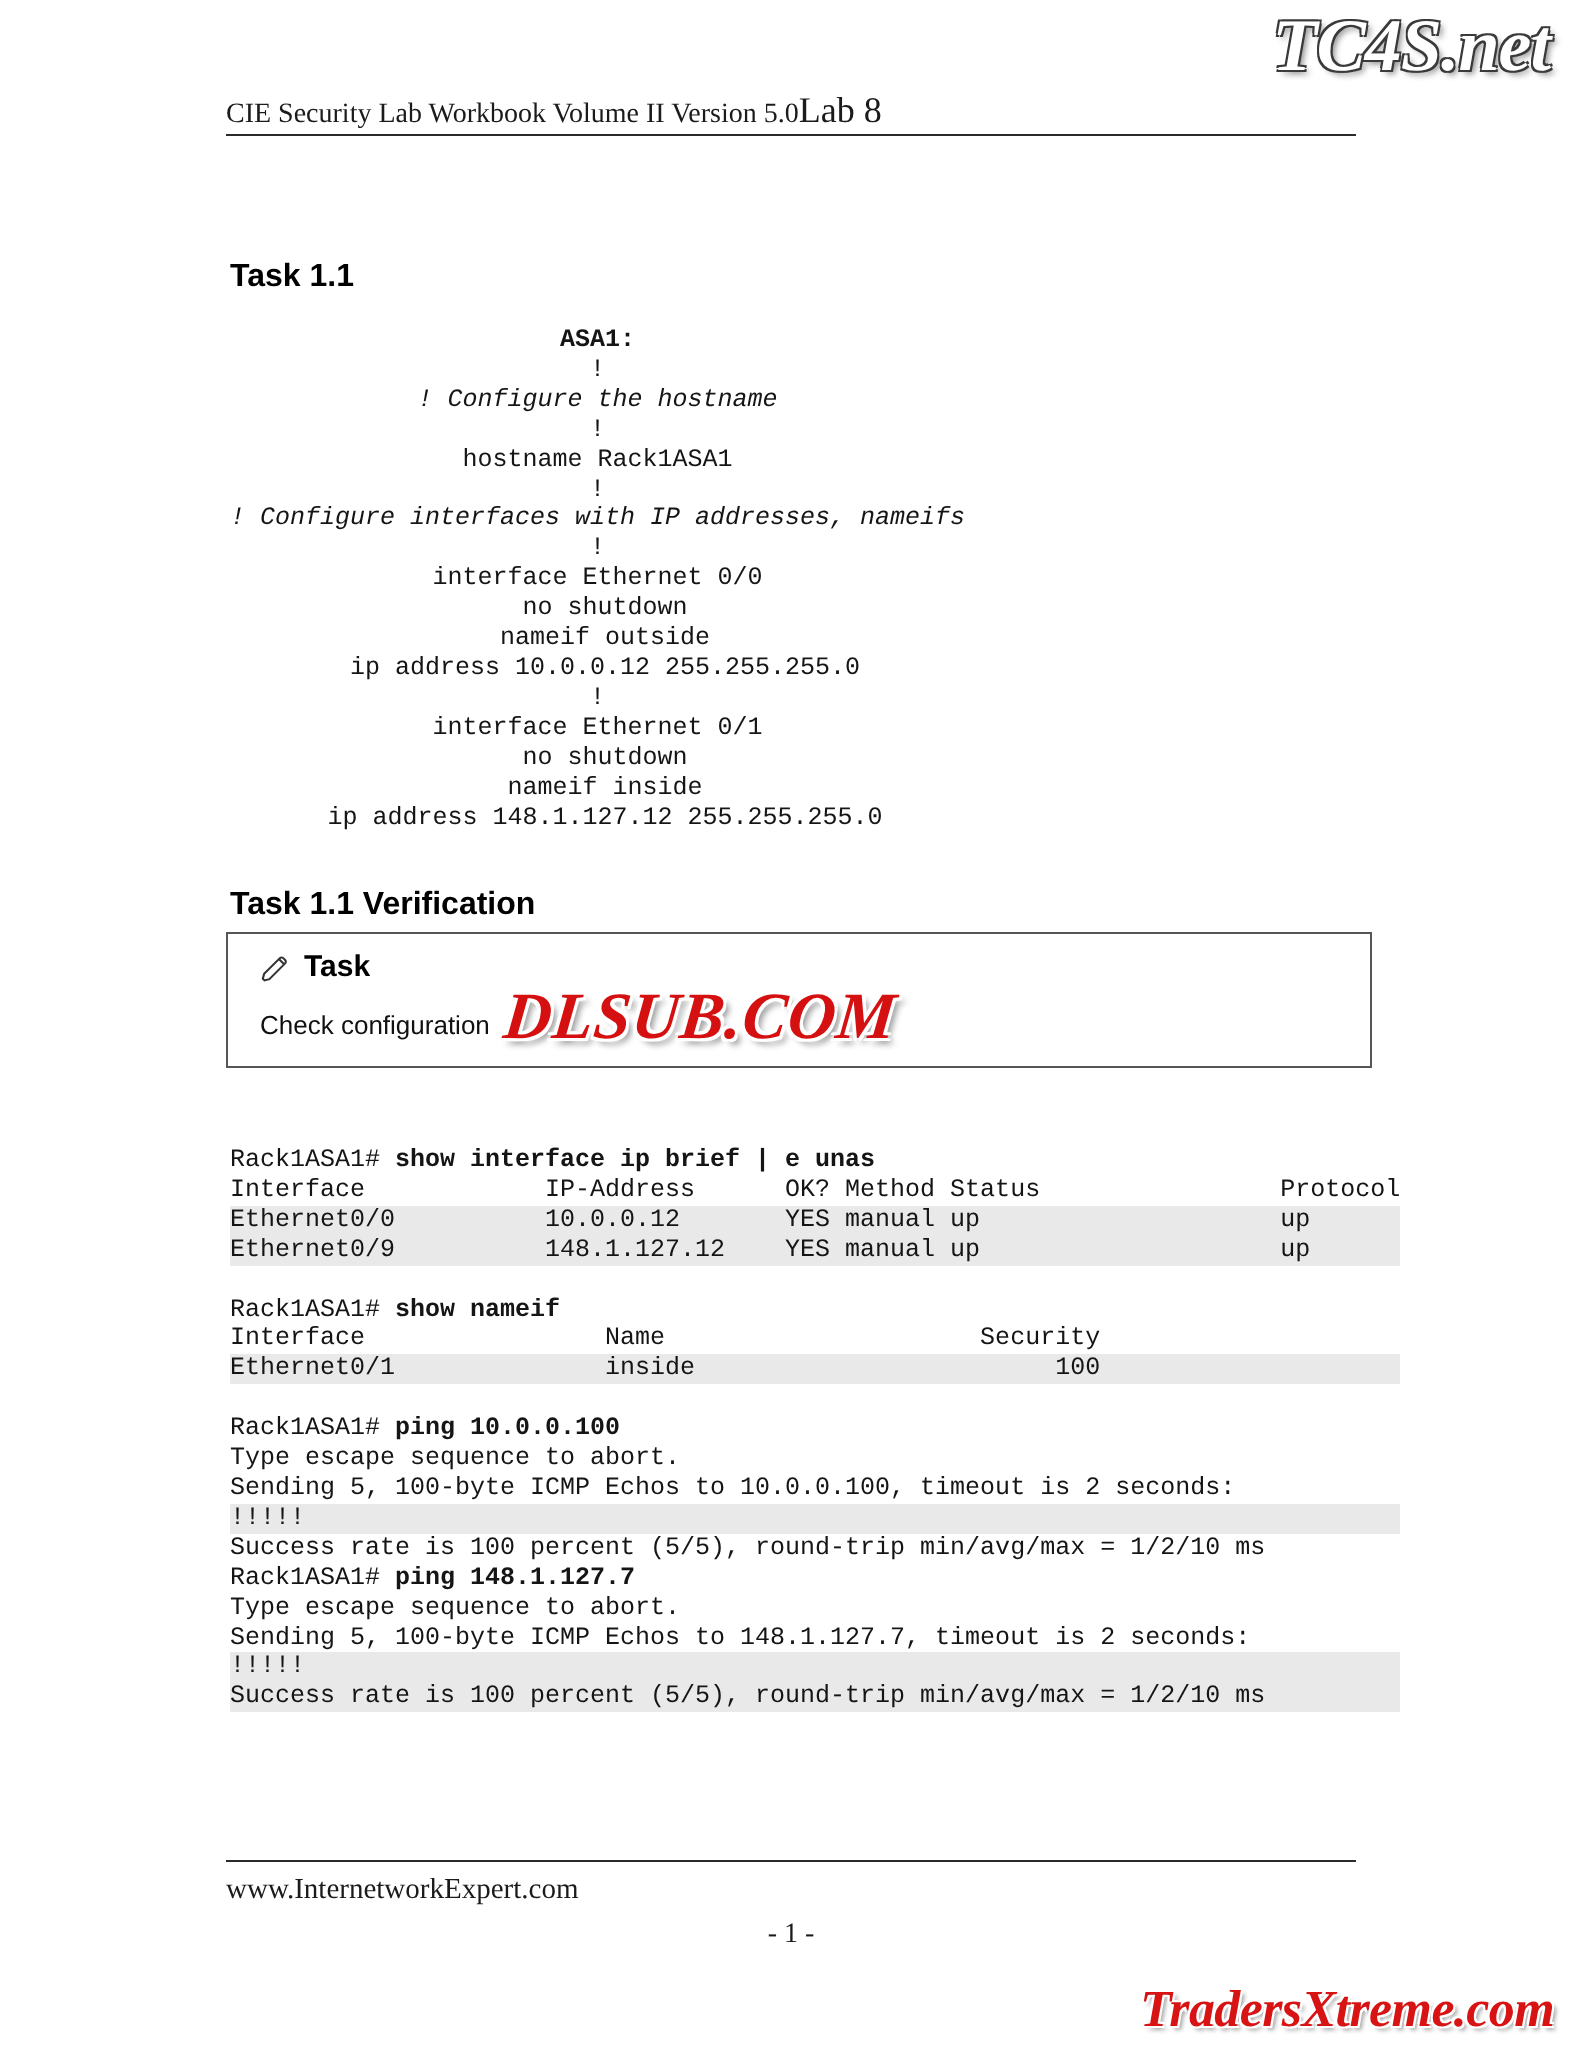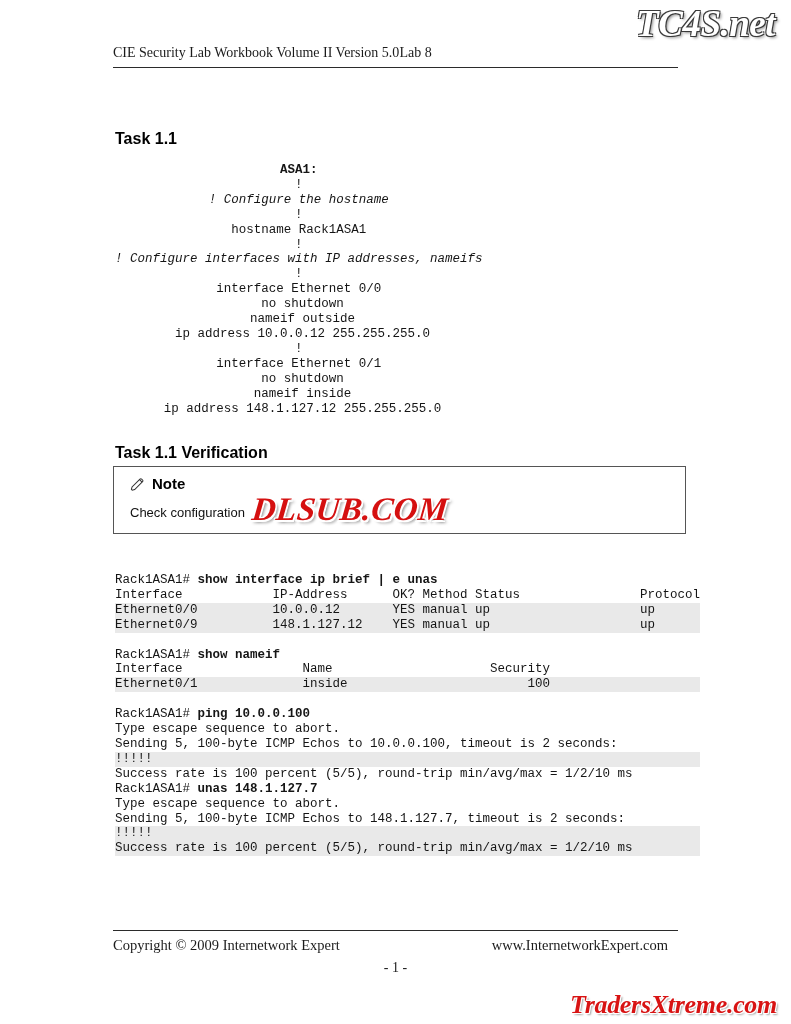--- a/index.html
+++ b/index.html
@@ -85,21 +85,21 @@
     padding-bottom: 3px;
   }
   .header-rule {
     position: absolute;
     left: 113px;
     top: 67px;
     width: 565px;
     border-bottom: 1px solid #2b2b2b;
   }
   .header-title { font-size: 14px; }
-  .header-lab { font-size: 14px; }
+  .header-lab { font-size: 18px; }
 
   
   .h-task {
     position: absolute;
     font-family: "Liberation Sans", sans-serif;
     font-weight: bold;
     font-size: 16px;
     color: #000;
   }
   #task11 { left: 115px; top: 130px; }
@@ -230,21 +230,21 @@
   <div class="h-task" id="task11ver">Task 1.1 Verification</div>
 
   <div class="note-box">
     <div class="note-head">
       <span class="pencil-icon">
         <svg width="15" height="15" viewBox="0 0 16 16" aria-hidden="true">
           <path d="M1.5 13.2 L2.2 10.6 L10.6 2.2 C11.1 1.7 11.9 1.7 12.4 2.2 L13.4 3.2 C13.9 3.7 13.9 4.5 13.4 5.0 L5.0 13.4 L2.4 14.1 Z" fill="none" stroke="#333" stroke-width="1.1"></path>
           <path d="M10.2 2.8 L12.9 5.5" stroke="#333" stroke-width="1.1" fill="none"></path>
         </svg>
       </span>
-      <span>Note</span>
+      <span>Task</span>
     </div>
     <div class="note-text">Check configuration</div>
   </div>
 
   <div class="wm-mid">DLSUB.COM</div>
 
   <div id="output-block">
       <div class="out-line"><span>Rack1ASA1# </span><b>show interface ip brief | e unas</b></div>
       <div class="out-line">Interface            IP-Address      OK? Method Status                Protocol</div>
       <div class="out-line shaded">Ethernet0/0          10.0.0.12       YES manual up                    up</div>
@@ -252,29 +252,28 @@
       <div class="out-line">&nbsp;</div>
       <div class="out-line"><span>Rack1ASA1# </span><b>show nameif</b></div>
       <div class="out-line">Interface                Name                     Security</div>
       <div class="out-line shaded">Ethernet0/1              inside                        100</div>
       <div class="out-line">&nbsp;</div>
       <div class="out-line"><span>Rack1ASA1# </span><b>ping 10.0.0.100</b></div>
       <div class="out-line">Type escape sequence to abort.</div>
       <div class="out-line">Sending 5, 100-byte ICMP Echos to 10.0.0.100, timeout is 2 seconds:</div>
       <div class="out-line shaded">!!!!!</div>
       <div class="out-line">Success rate is 100 percent (5/5), round-trip min/avg/max = 1/2/10 ms</div>
-      <div class="out-line"><span>Rack1ASA1# </span><b>unas 148.1.127.7</b></div>
+      <div class="out-line"><span>Rack1ASA1# </span><b>ping 148.1.127.7</b></div>
       <div class="out-line">Type escape sequence to abort.</div>
       <div class="out-line">Sending 5, 100-byte ICMP Echos to 148.1.127.7, timeout is 2 seconds:</div>
       <div class="out-line shaded">!!!!!</div>
       <div class="out-line shaded">Success rate is 100 percent (5/5), round-trip min/avg/max = 1/2/10 ms</div>
     </div>
 
   <div class="footer-rule"></div>
   <div class="footer">
-    <span>Copyright © 2009 Internetwork Expert</span>
     <span class="footer-right">www.InternetworkExpert.com</span>
   </div>
   <div class="page-num">- 1 -</div>
 
   <div class="wm-bottom">TradersXtreme.com</div>
 
 </div>
 
 </body></html>

